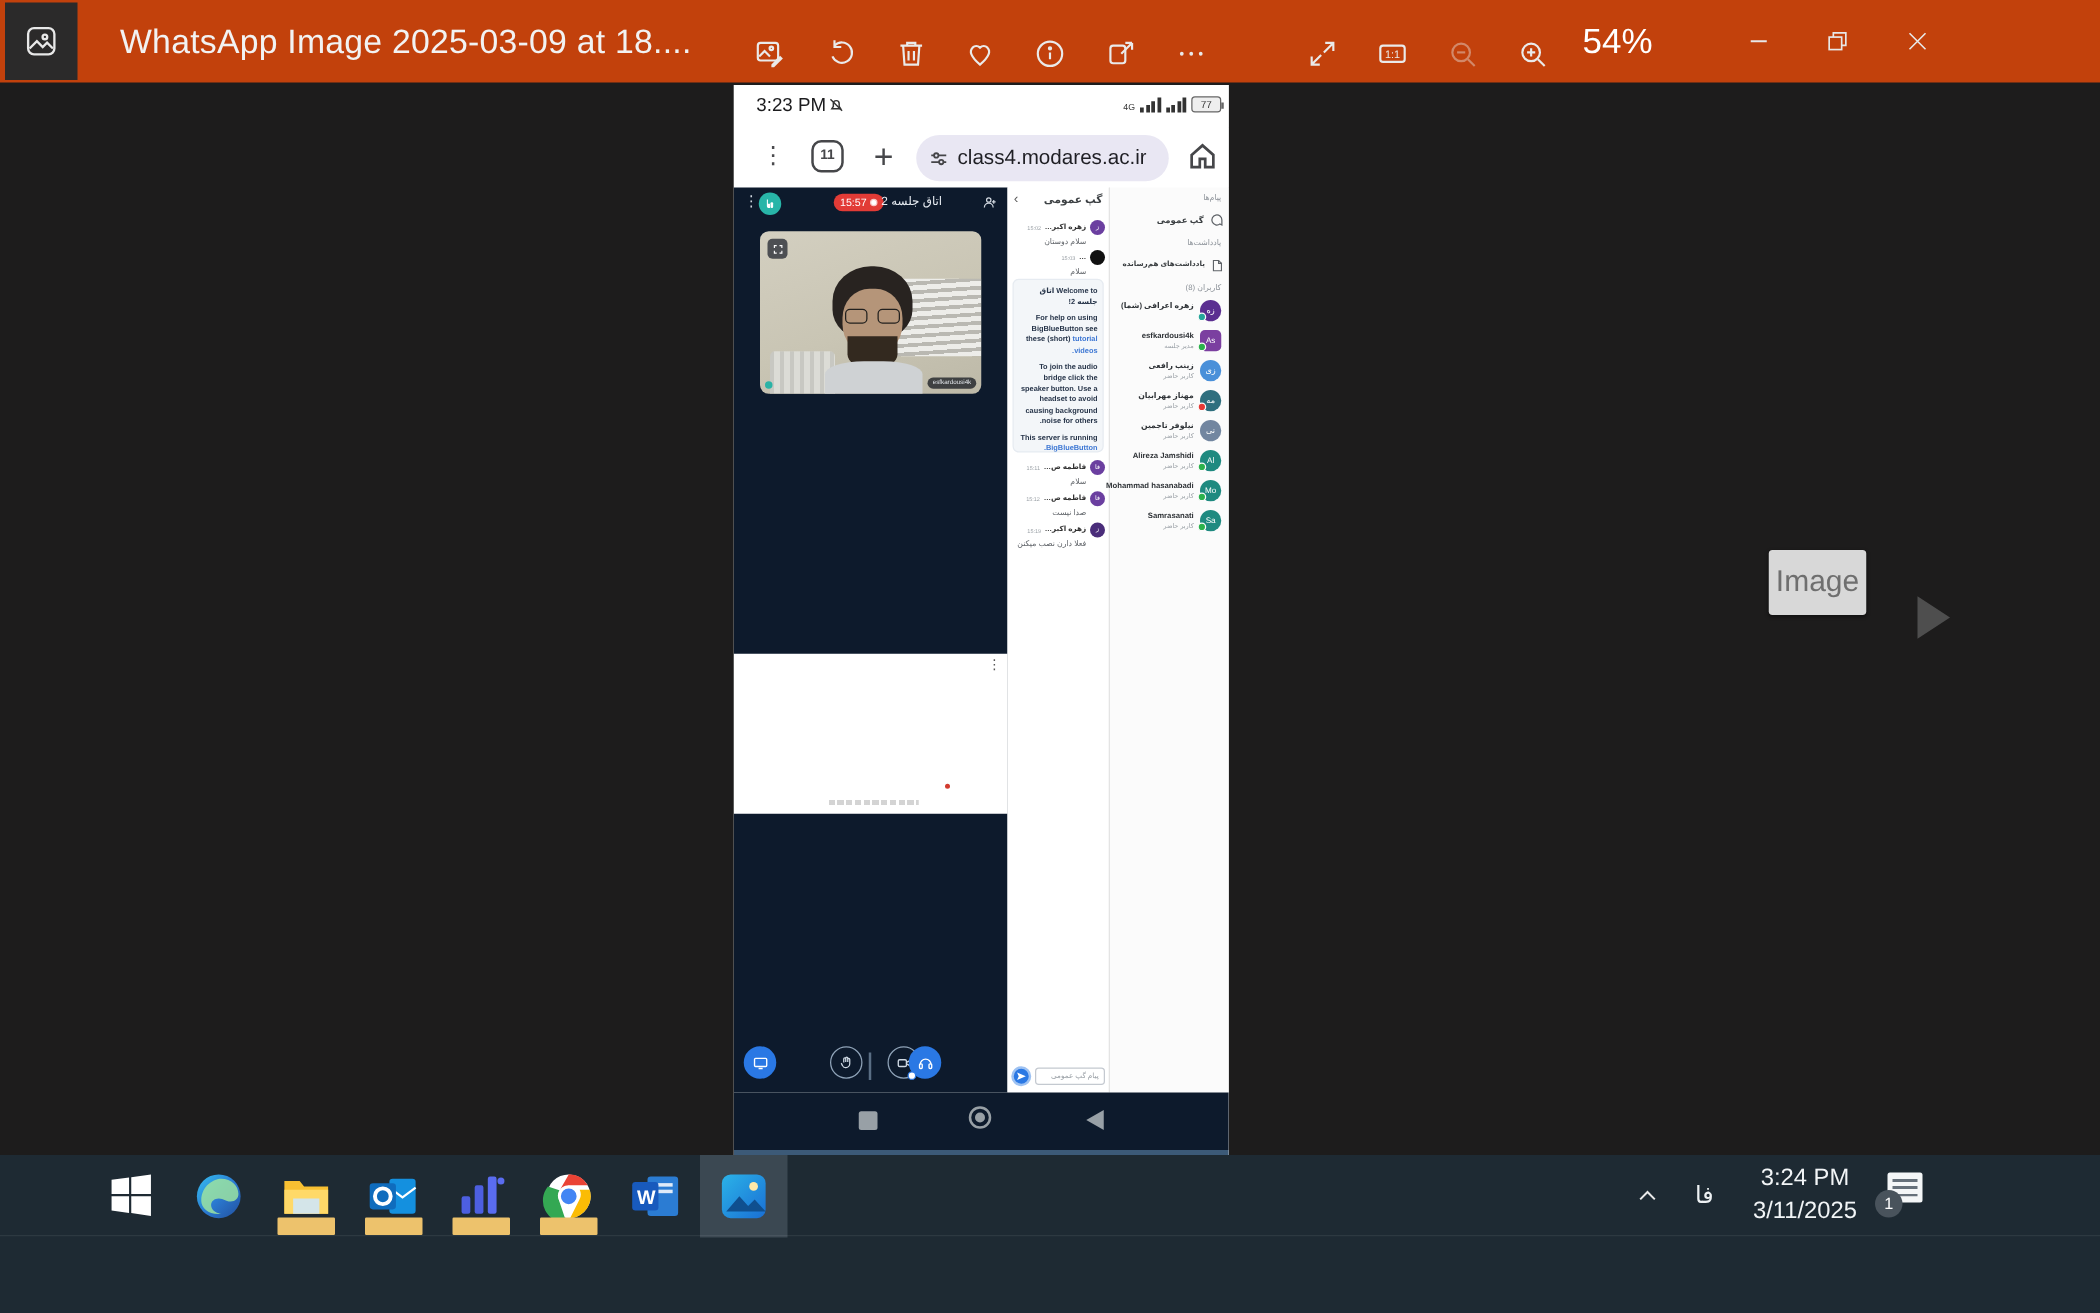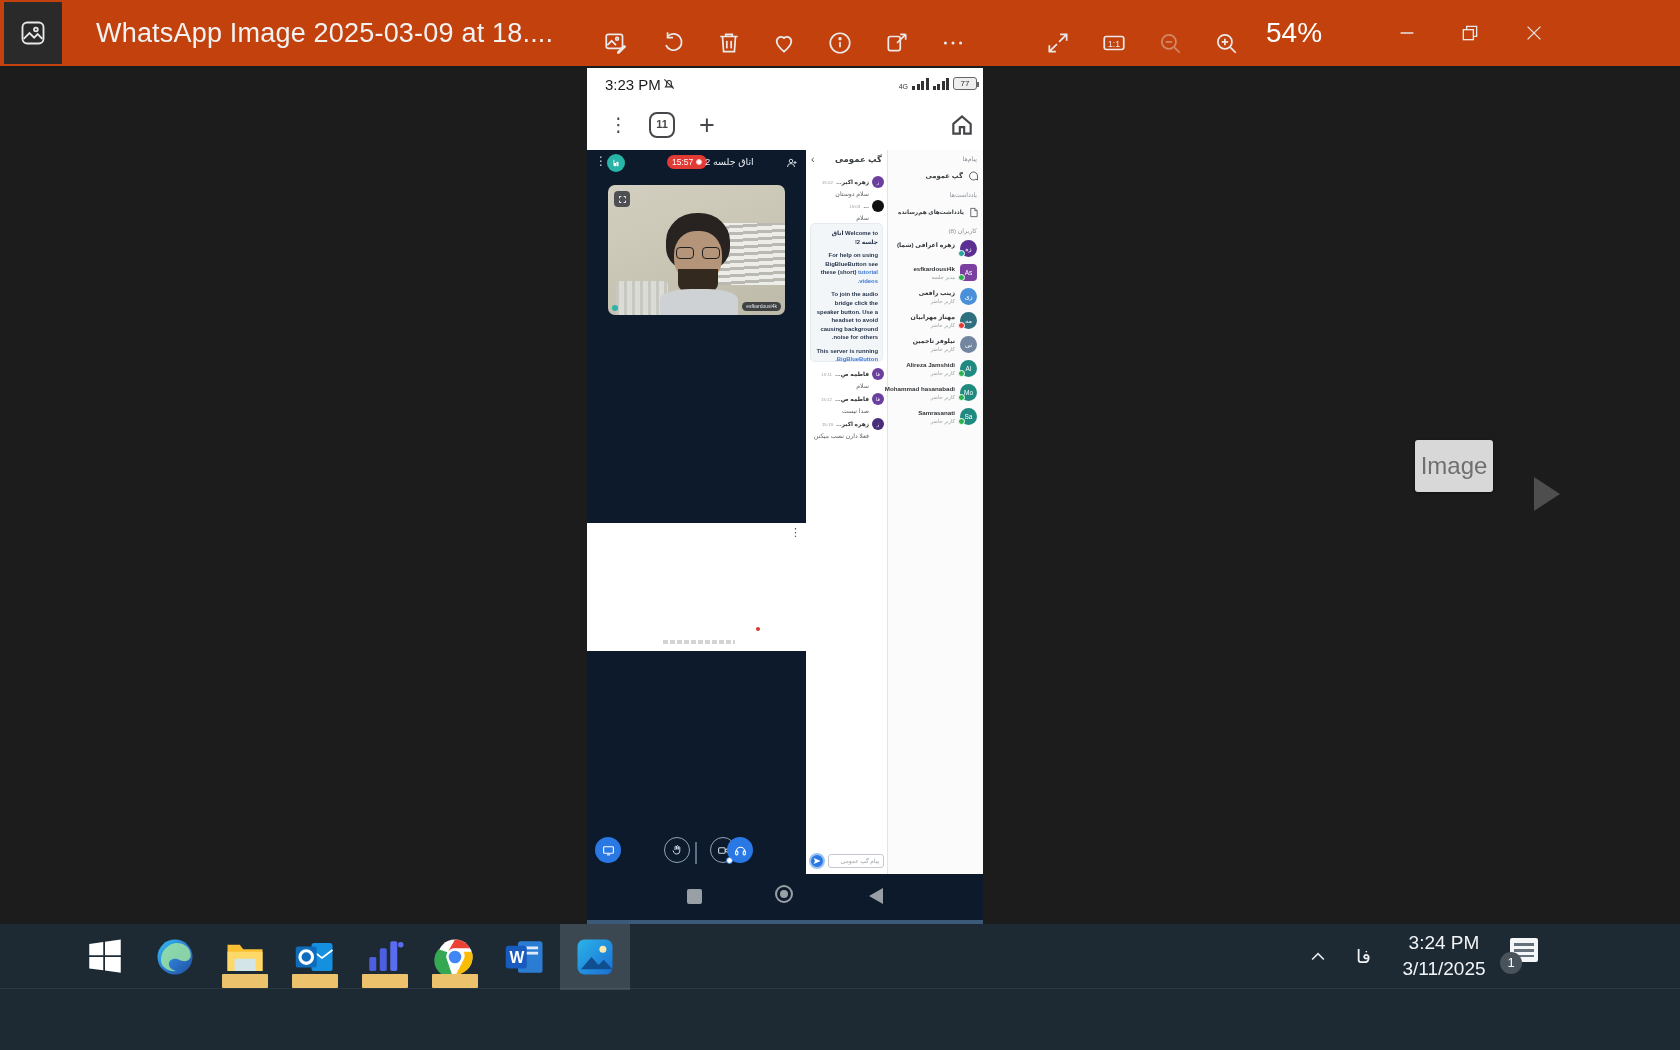--- a/index.html
+++ b/index.html
@@ -294,20 +294,29 @@
           <i style="height:12px"></i>
       </span>
       <span class="battery">77</span>
     </div>
   </div>
 
   <div id="pbrowser">
     <div class="kebab" style="position:absolute;left:22px;top:13px;font-size:19px;">⋮</div>
     <div id="tabbox">11</div>
     <div id="newtab">+</div>
+    <div id="urlpill">
+      <svg width="16" height="16" viewBox="0 0 24 24" fill="none" stroke="#454548" stroke-width="2.2">
+        <line x1="3" y1="8" x2="21" y2="8"></line>
+          <circle cx="9" cy="8" r="2.6" fill="#e9e7f3"></circle>
+        <line x1="3" y1="16" x2="21" y2="16"></line>
+          <circle cx="15" cy="16" r="2.6" fill="#e9e7f3"></circle>
+      </svg>
+      <span id="urltext">class4.modares.ac.ir</span>
+    </div>
     <div id="homebtn">
       <svg width="26" height="26" viewBox="0 0 24 24" fill="none" stroke="#46474a" stroke-width="2">
         <path d="M4 11 L12 4 L20 11 V20 H14 V14 H10 V20 H4 Z"></path>
       </svg>
     </div>
   </div>
 
   <div id="bbb-main">
     <div id="bbb-top">
       <div id="bbb-kebab" class="kebab" style="font-size:12px;">⋮</div>

